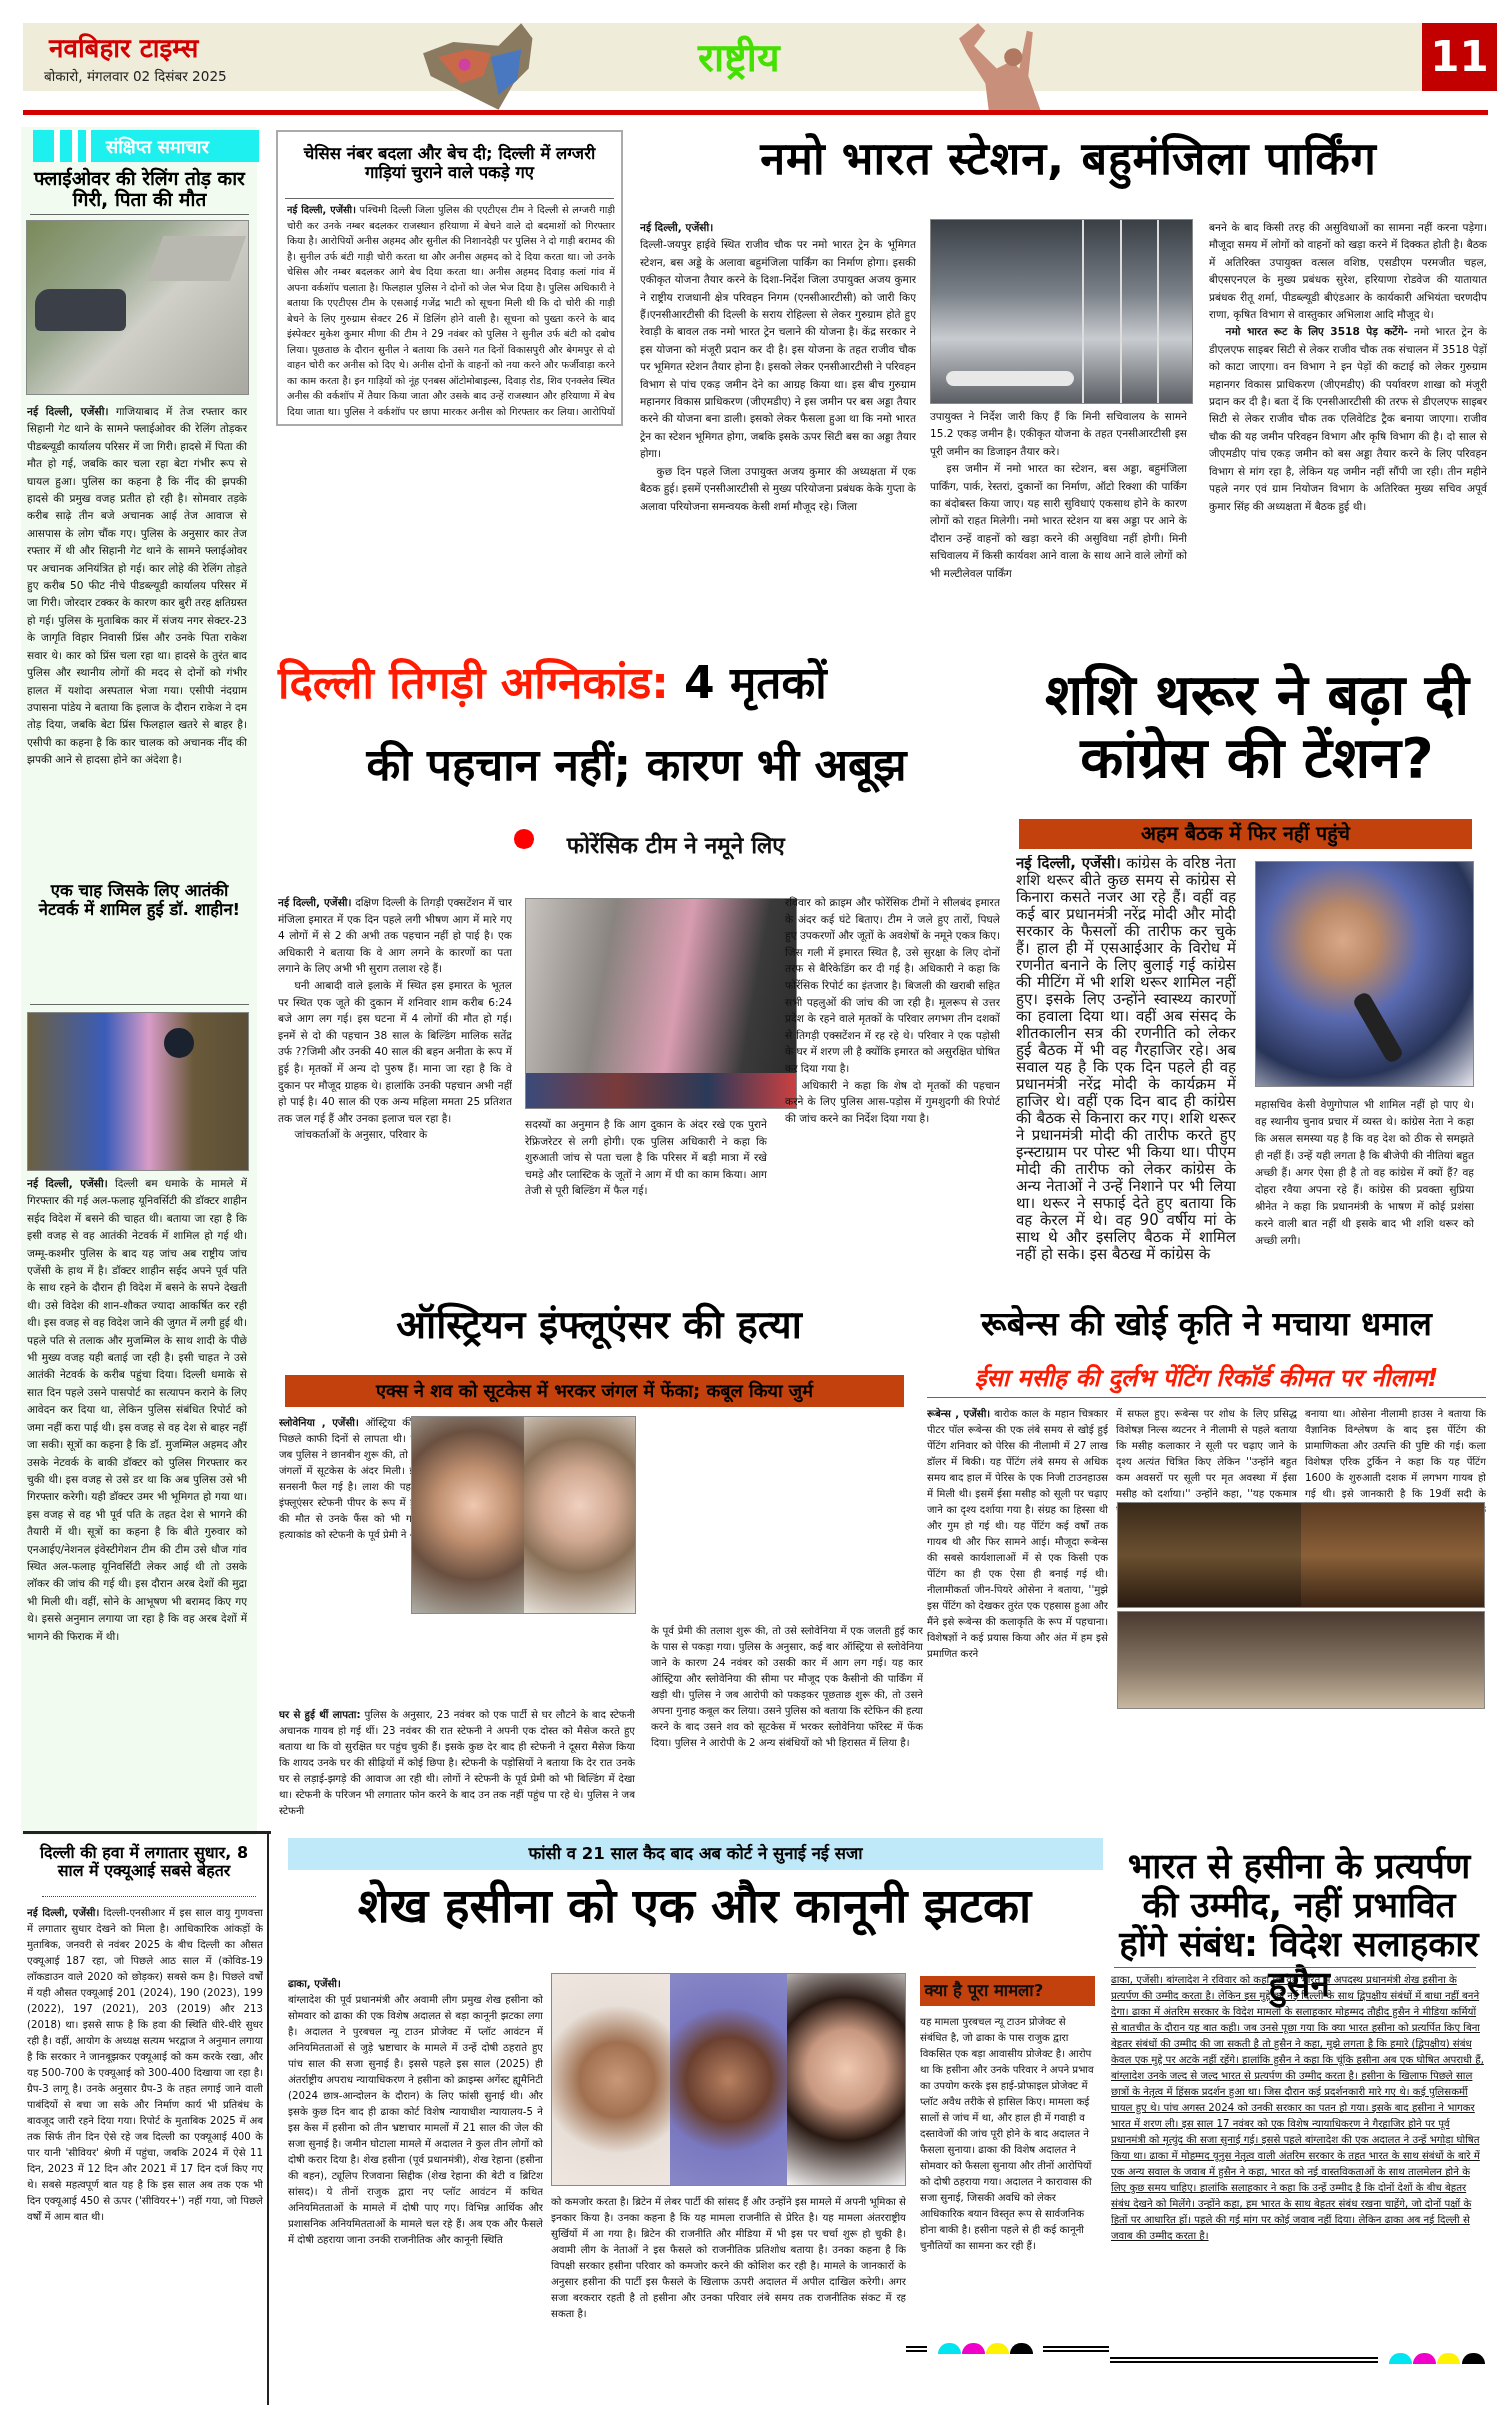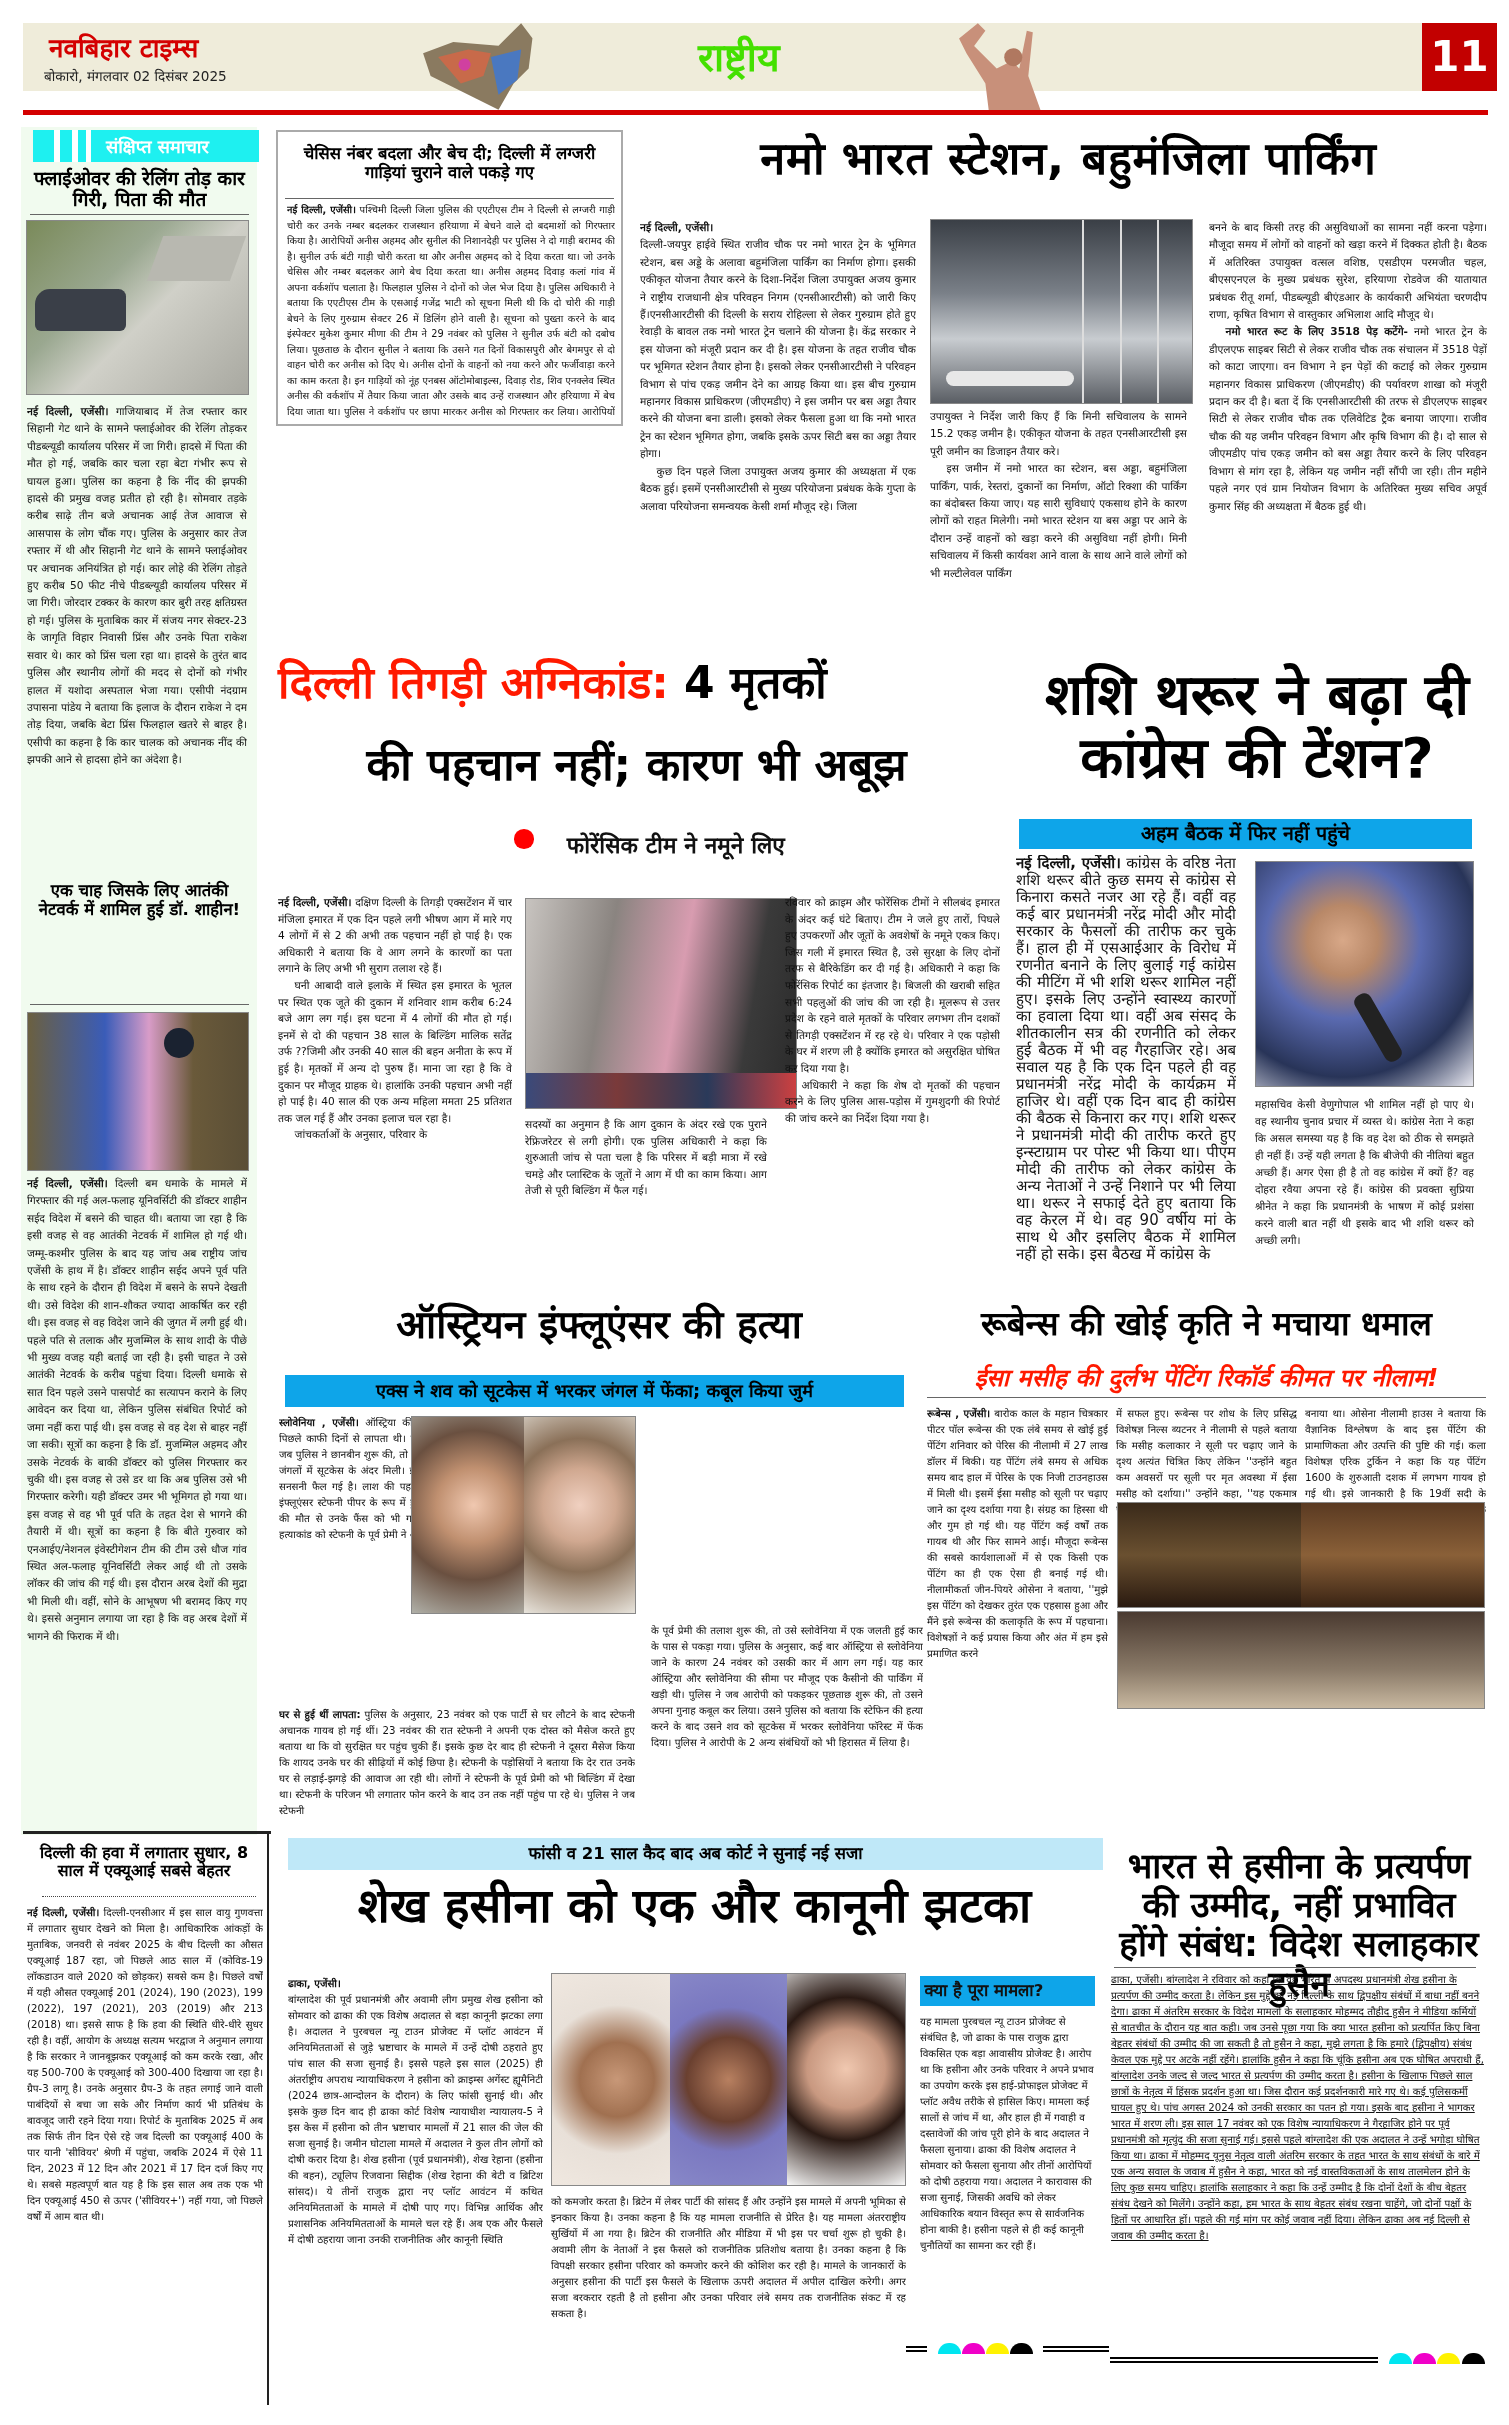--- a/index.html
+++ b/index.html
@@ -24,21 +24,21 @@
   #statue-art { left: 944px; top: 22.6px; width: 143px; height: 91px; }
 
   
   #left-col { left: 21px; top: 127px; width: 236px; height: 1708px; background: #f1fbef; }
   #brief-banner { left: 33px; top: 130px; width: 226px; height: 32px; background: #1ef0f0; }
   .brief-stripe { position: absolute; top: 0; height: 32px; width: 6px; background: #fff; }
   #brief-label { left: 106px; top: 134px; font-size: 18px; font-weight: bold; color: #fff; }
   .divider { position: absolute; height: 0.8px; background: #666; }
 
   
-  .yellow-band { background: #0ea5e9; }
+  .yellow-band { background: #c2410c; }
   .blue-band { background: #bfe8f8; }
 
   
   .cmyk { position: absolute; width: 22.6px; height: 11.3px; border-radius: 11.3px 11.3px 0 0; }
   .rule2 { position: absolute; height: 6px; border-top: 2.3px solid #000; border-bottom: 2.3px solid #000; }
 </style>
 </head>
 <body>
 
 <div id="masthead" class="abs"></div>

